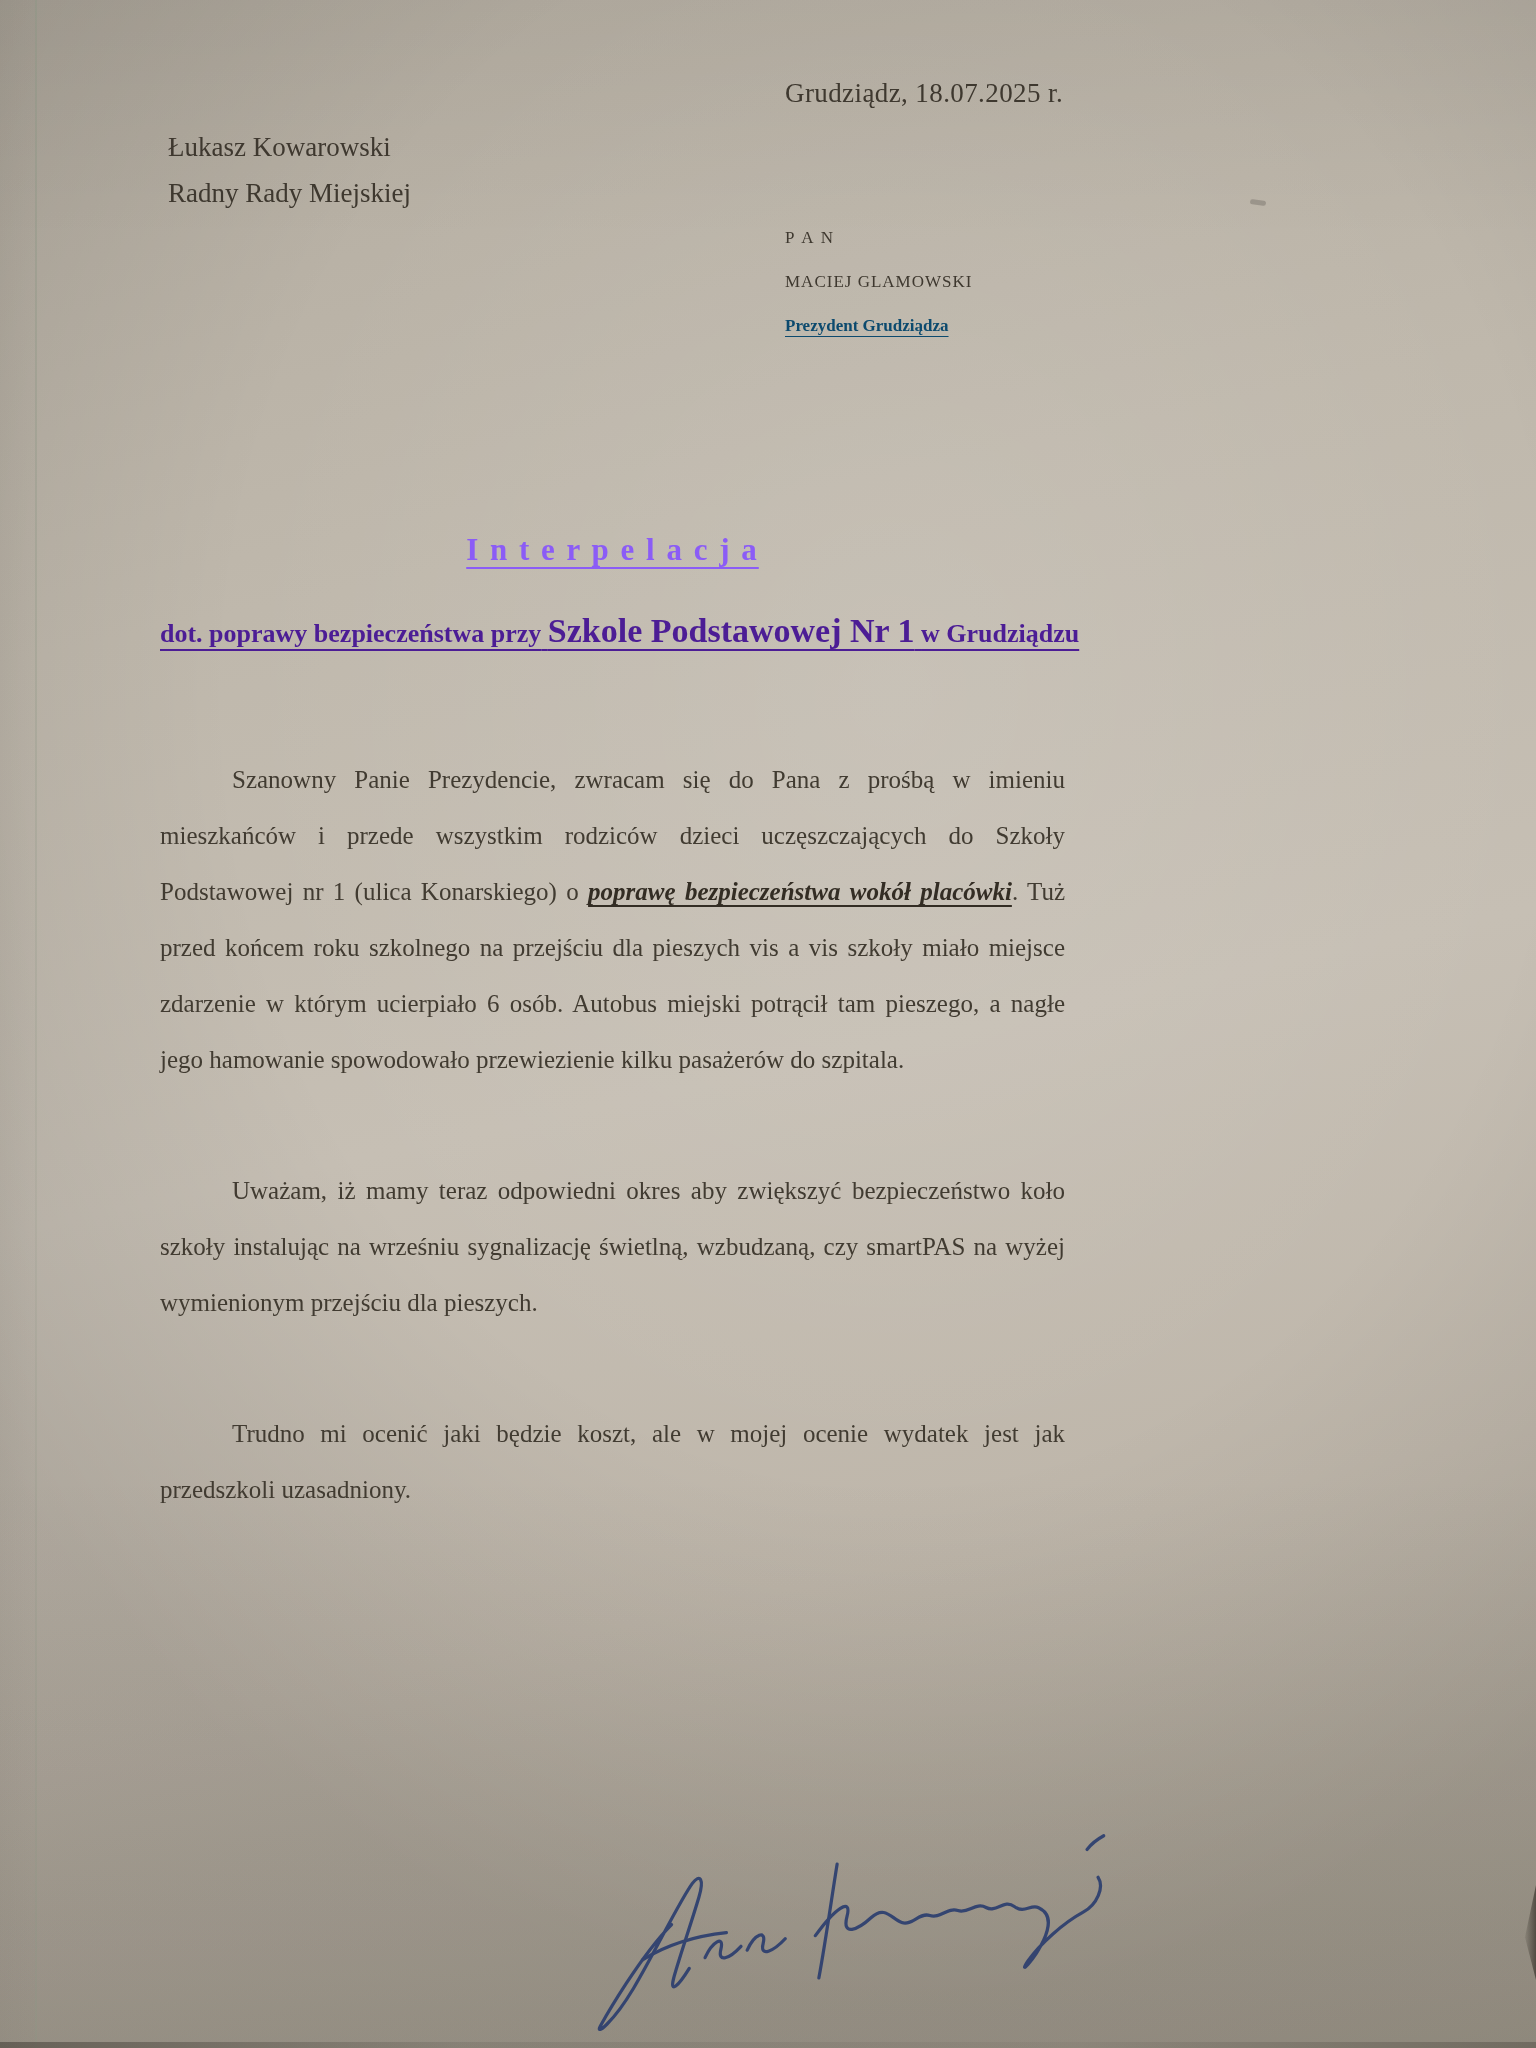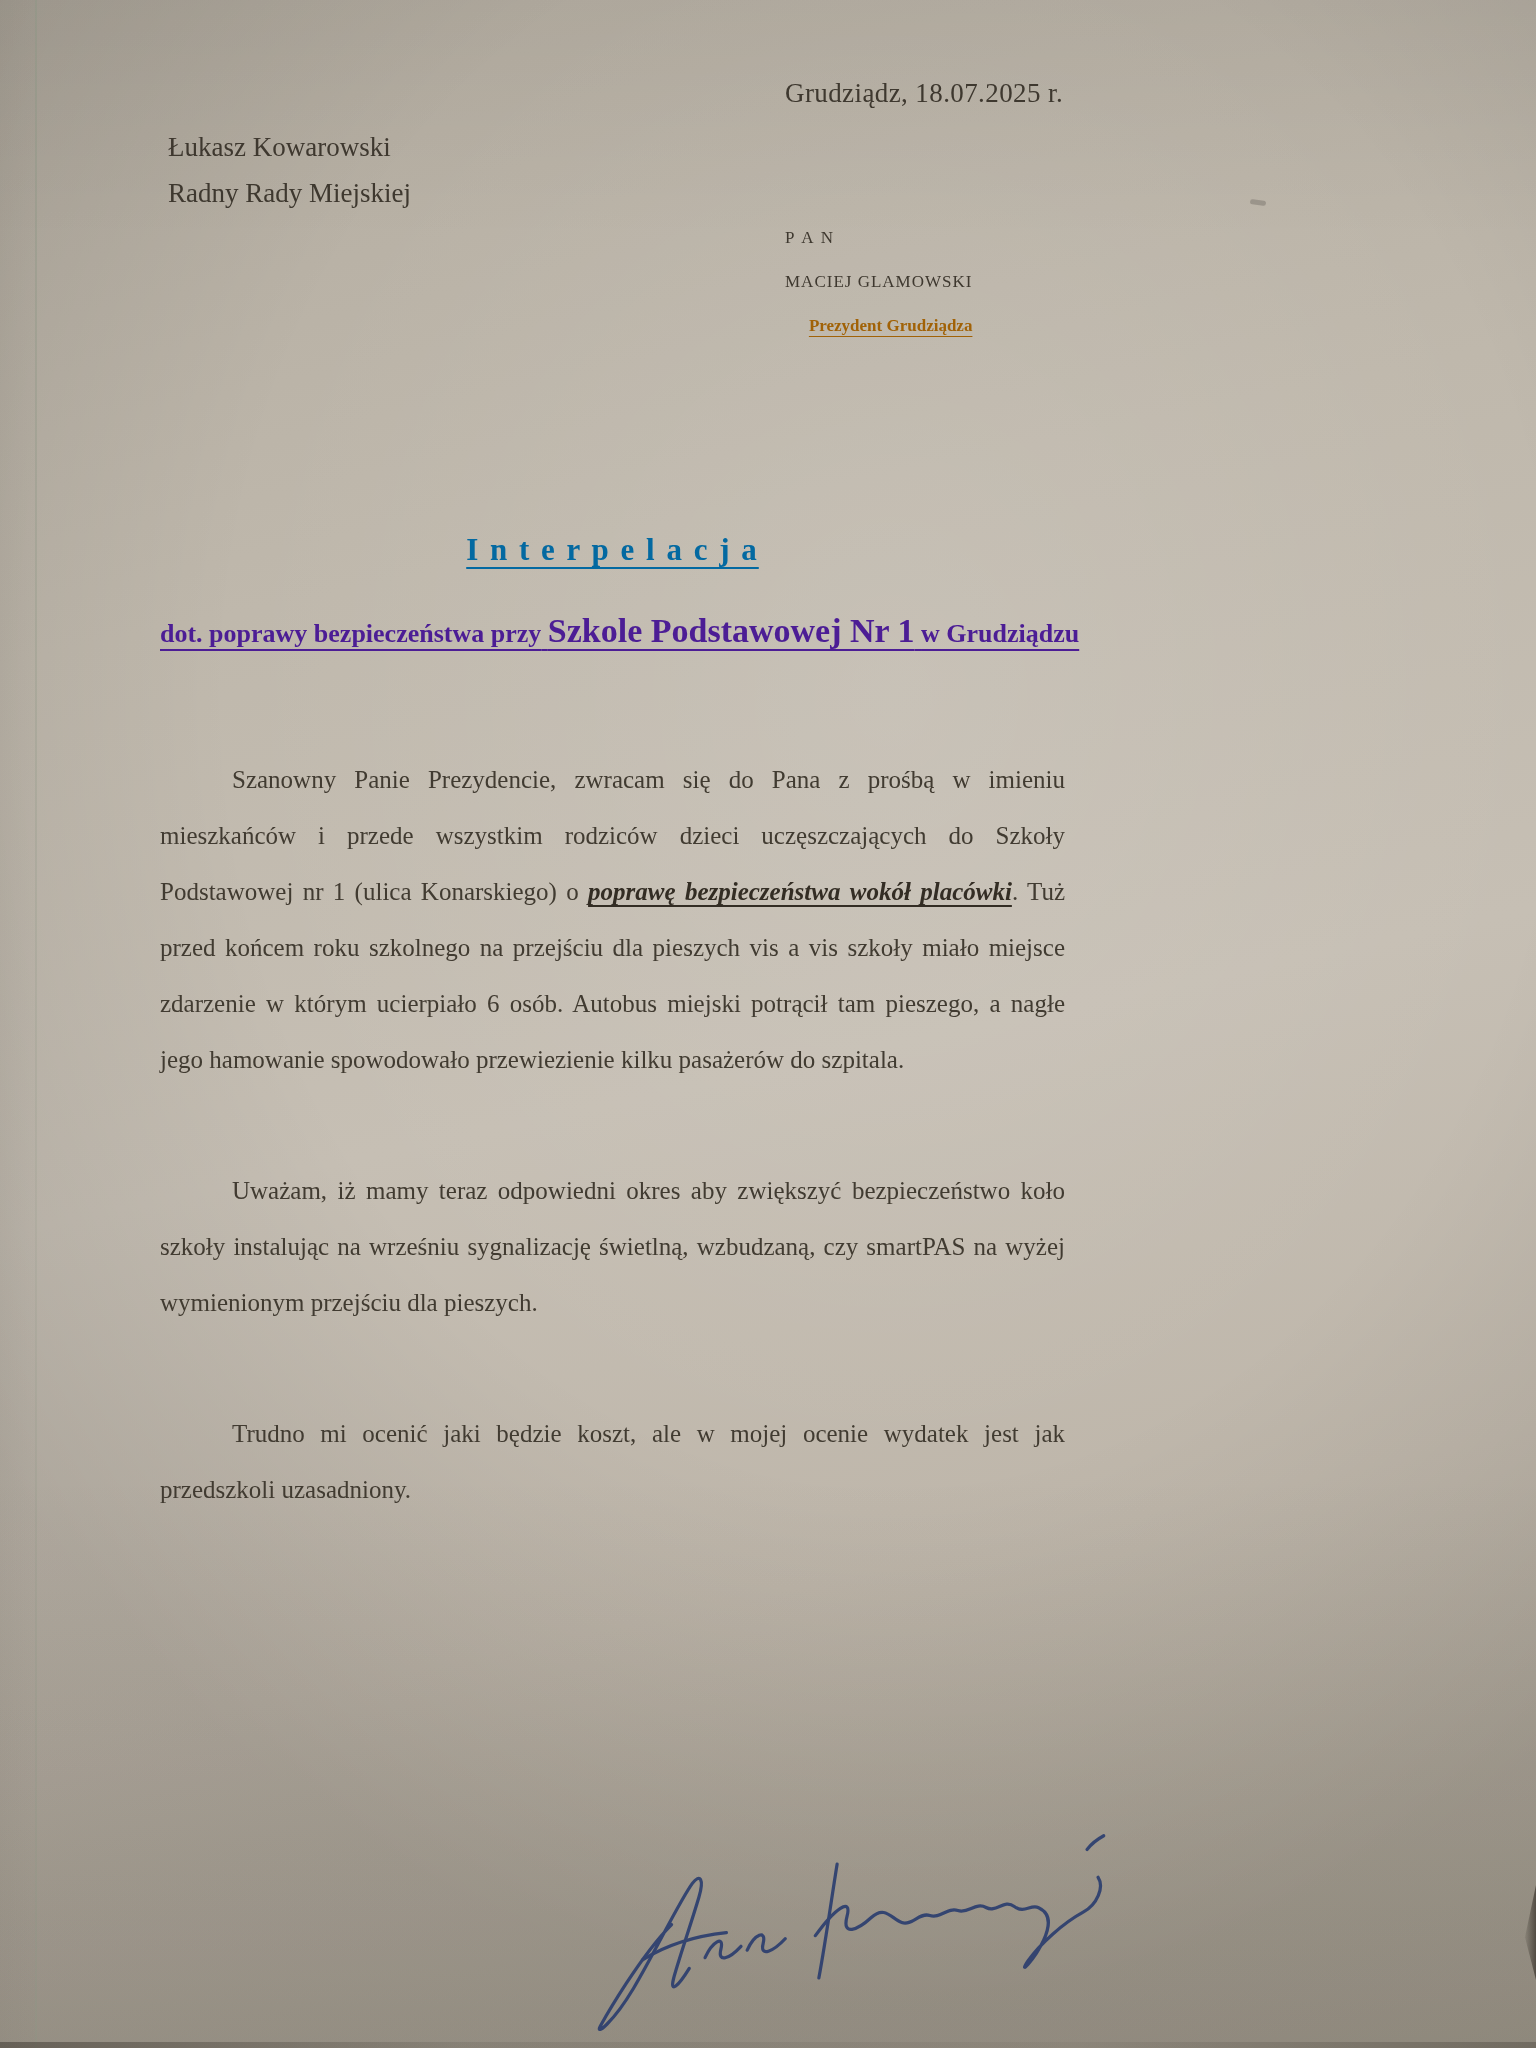--- a/index.html
+++ b/index.html
@@ -36,25 +36,25 @@
     position:absolute;left:1250px;top:200px;width:16px;height:5px;border-radius:3px;
     background:rgba(95,90,82,0.35);transform:rotate(8deg);
   }
 
   .letter{position:absolute;inset:0;color:#3e382f;}
   .date-line{position:absolute;left:785px;top:78px;font-size:27px;letter-spacing:.4px;}
   .sender{position:absolute;left:168px;top:124px;font-size:27px;line-height:46px;}
   .recipient{position:absolute;left:785px;top:216px;font-size:17px;line-height:44px;}
   .recipient-salutation{letter-spacing:2px;}
   .recipient-name{letter-spacing:1px;}
-  .recipient-position{font-weight:bold;text-decoration:underline;text-underline-offset:5px;color:#a16207;text-align:right;}
+  .recipient-position{font-weight:bold;text-decoration:underline;text-underline-offset:5px;color:#0c4a6e;}
 
   .column{position:absolute;left:160px;width:905px;}
   .title{
-    top:532px;text-align:center;font-size:31px;font-weight:bold;color:#0369a1;
+    top:532px;text-align:center;font-size:31px;font-weight:bold;color:#8b5cf6;
     text-decoration:underline;text-underline-offset:7px;text-decoration-thickness:2px;
     letter-spacing:2px;
   }
   .subject{
     top:612px;text-align:center;font-weight:bold;font-size:26px;color:#4c1d95;
     text-decoration:underline;text-underline-offset:7px;white-space:nowrap;
   }
   .subject-em{font-size:34px;}
 
   .body-text{top:752px;font-size:25px;line-height:56px;text-align:justify;color:#413b31;}

